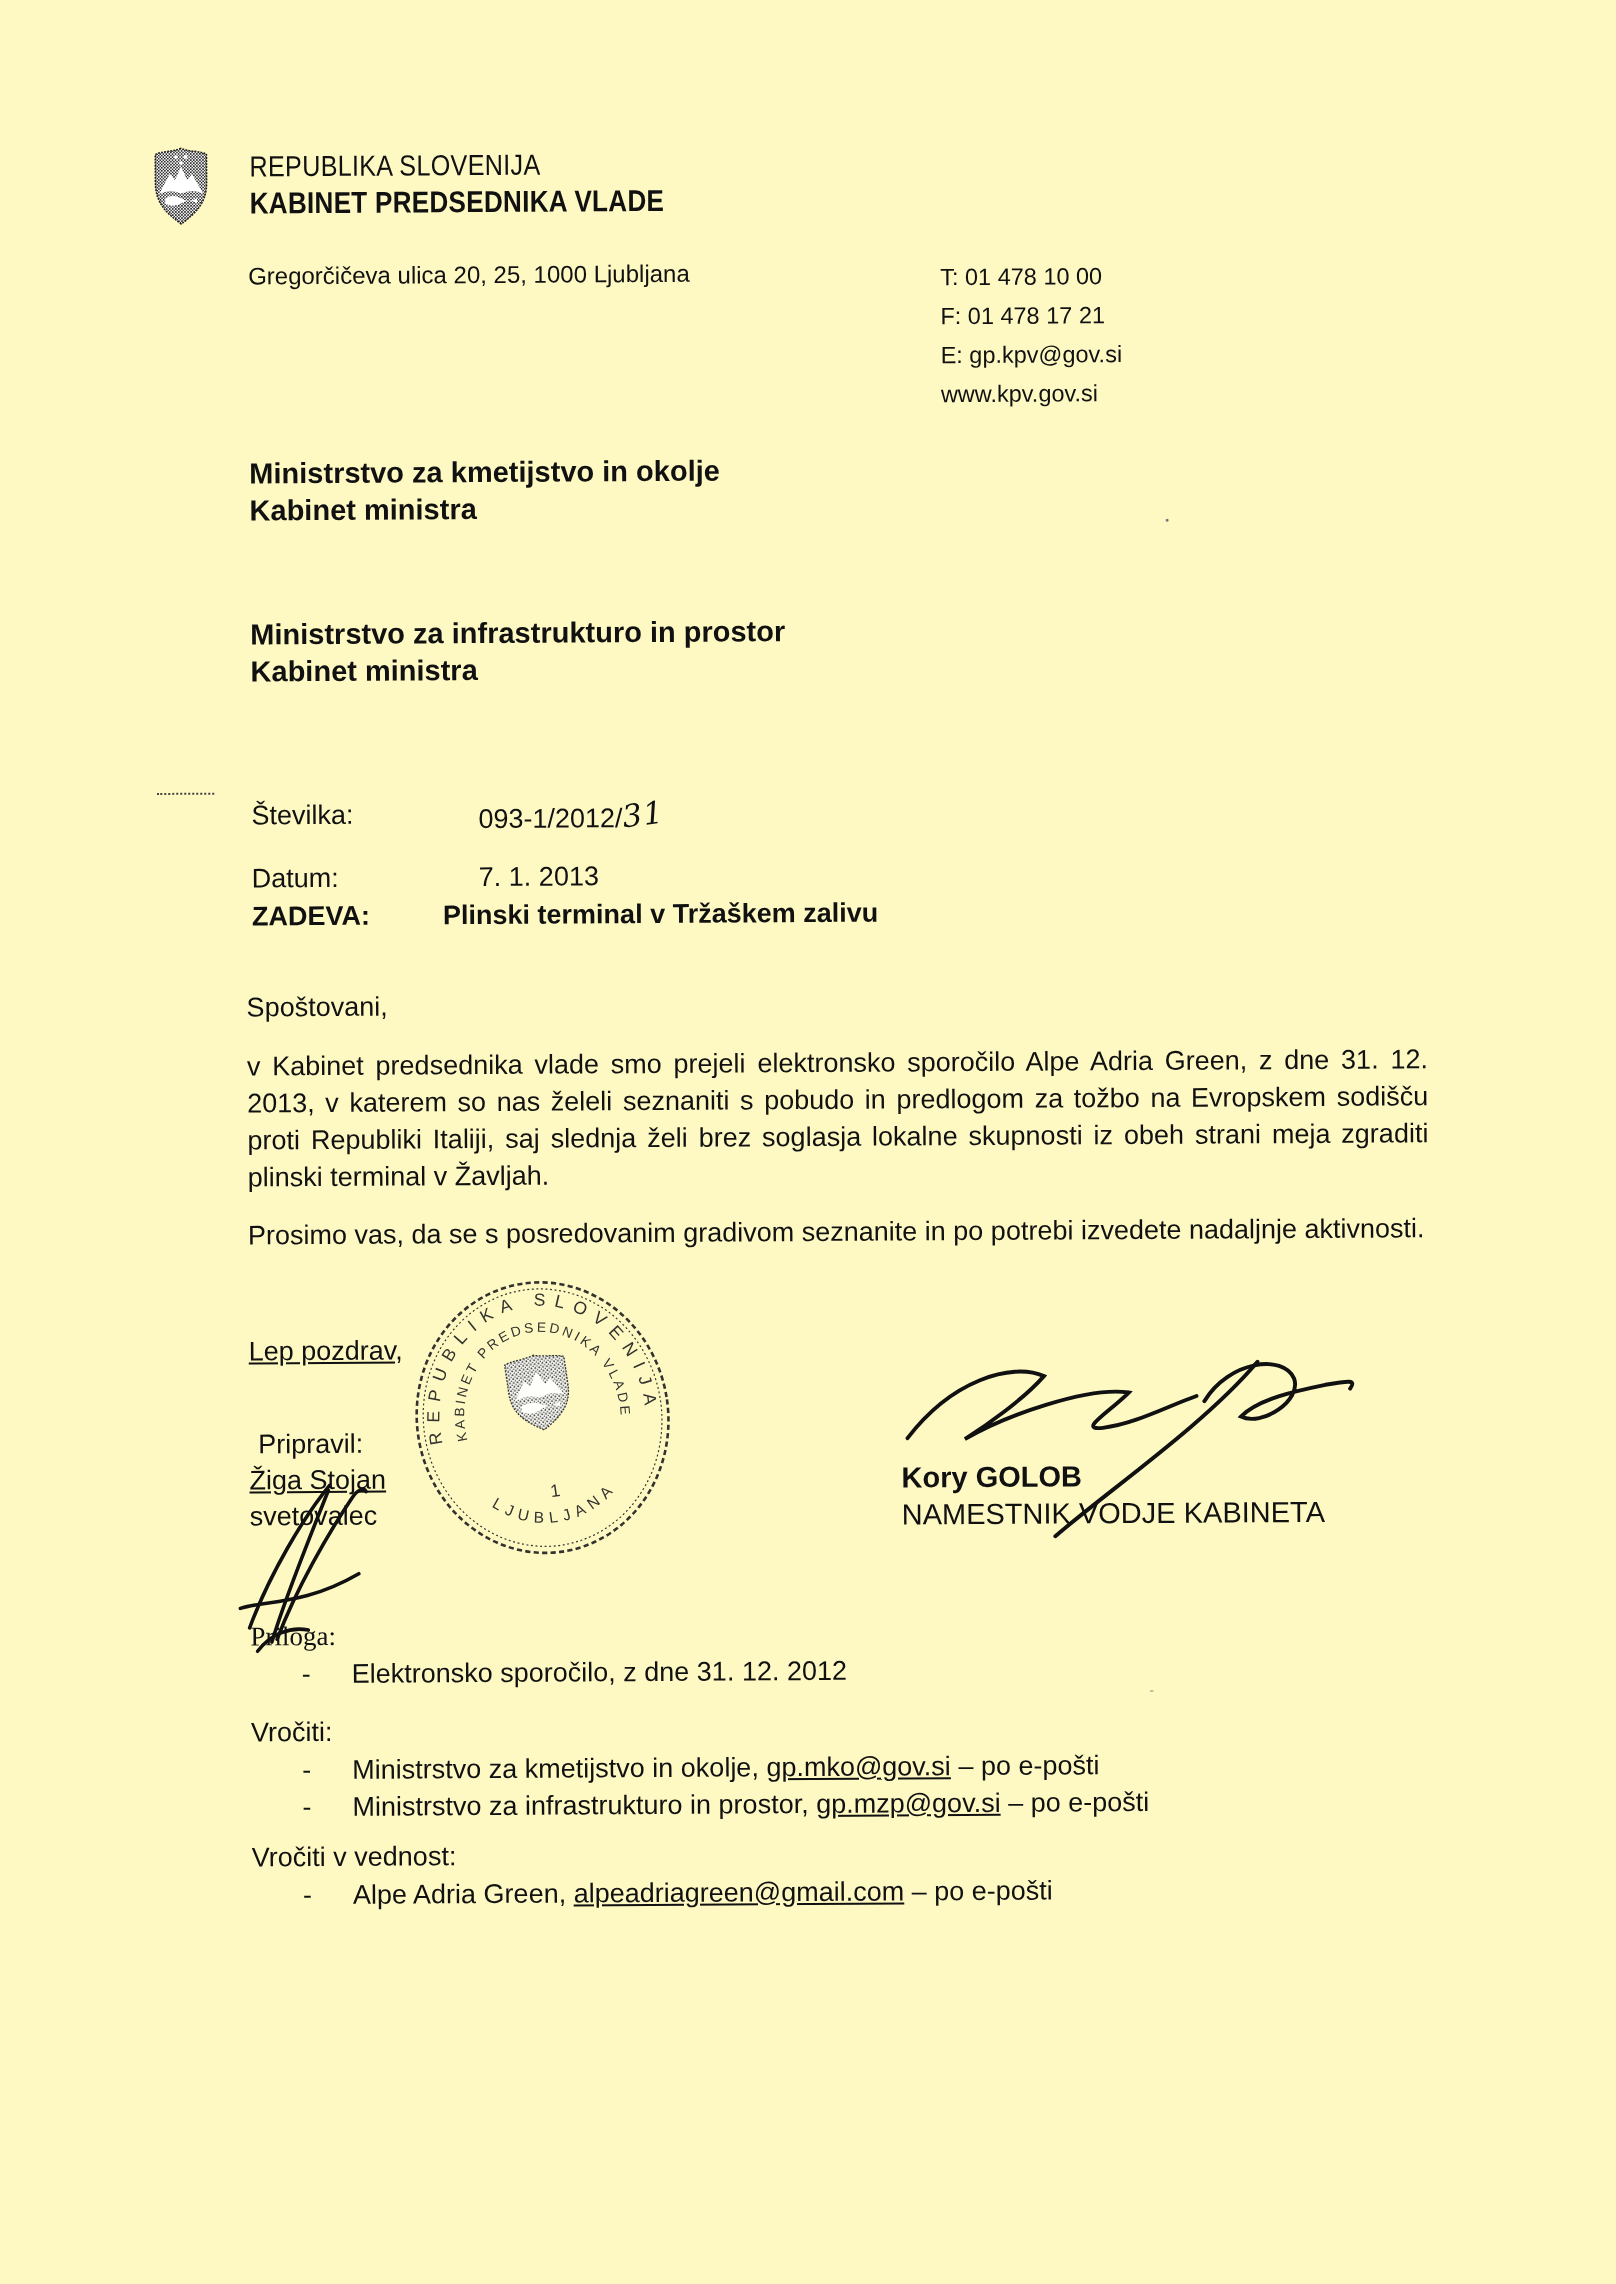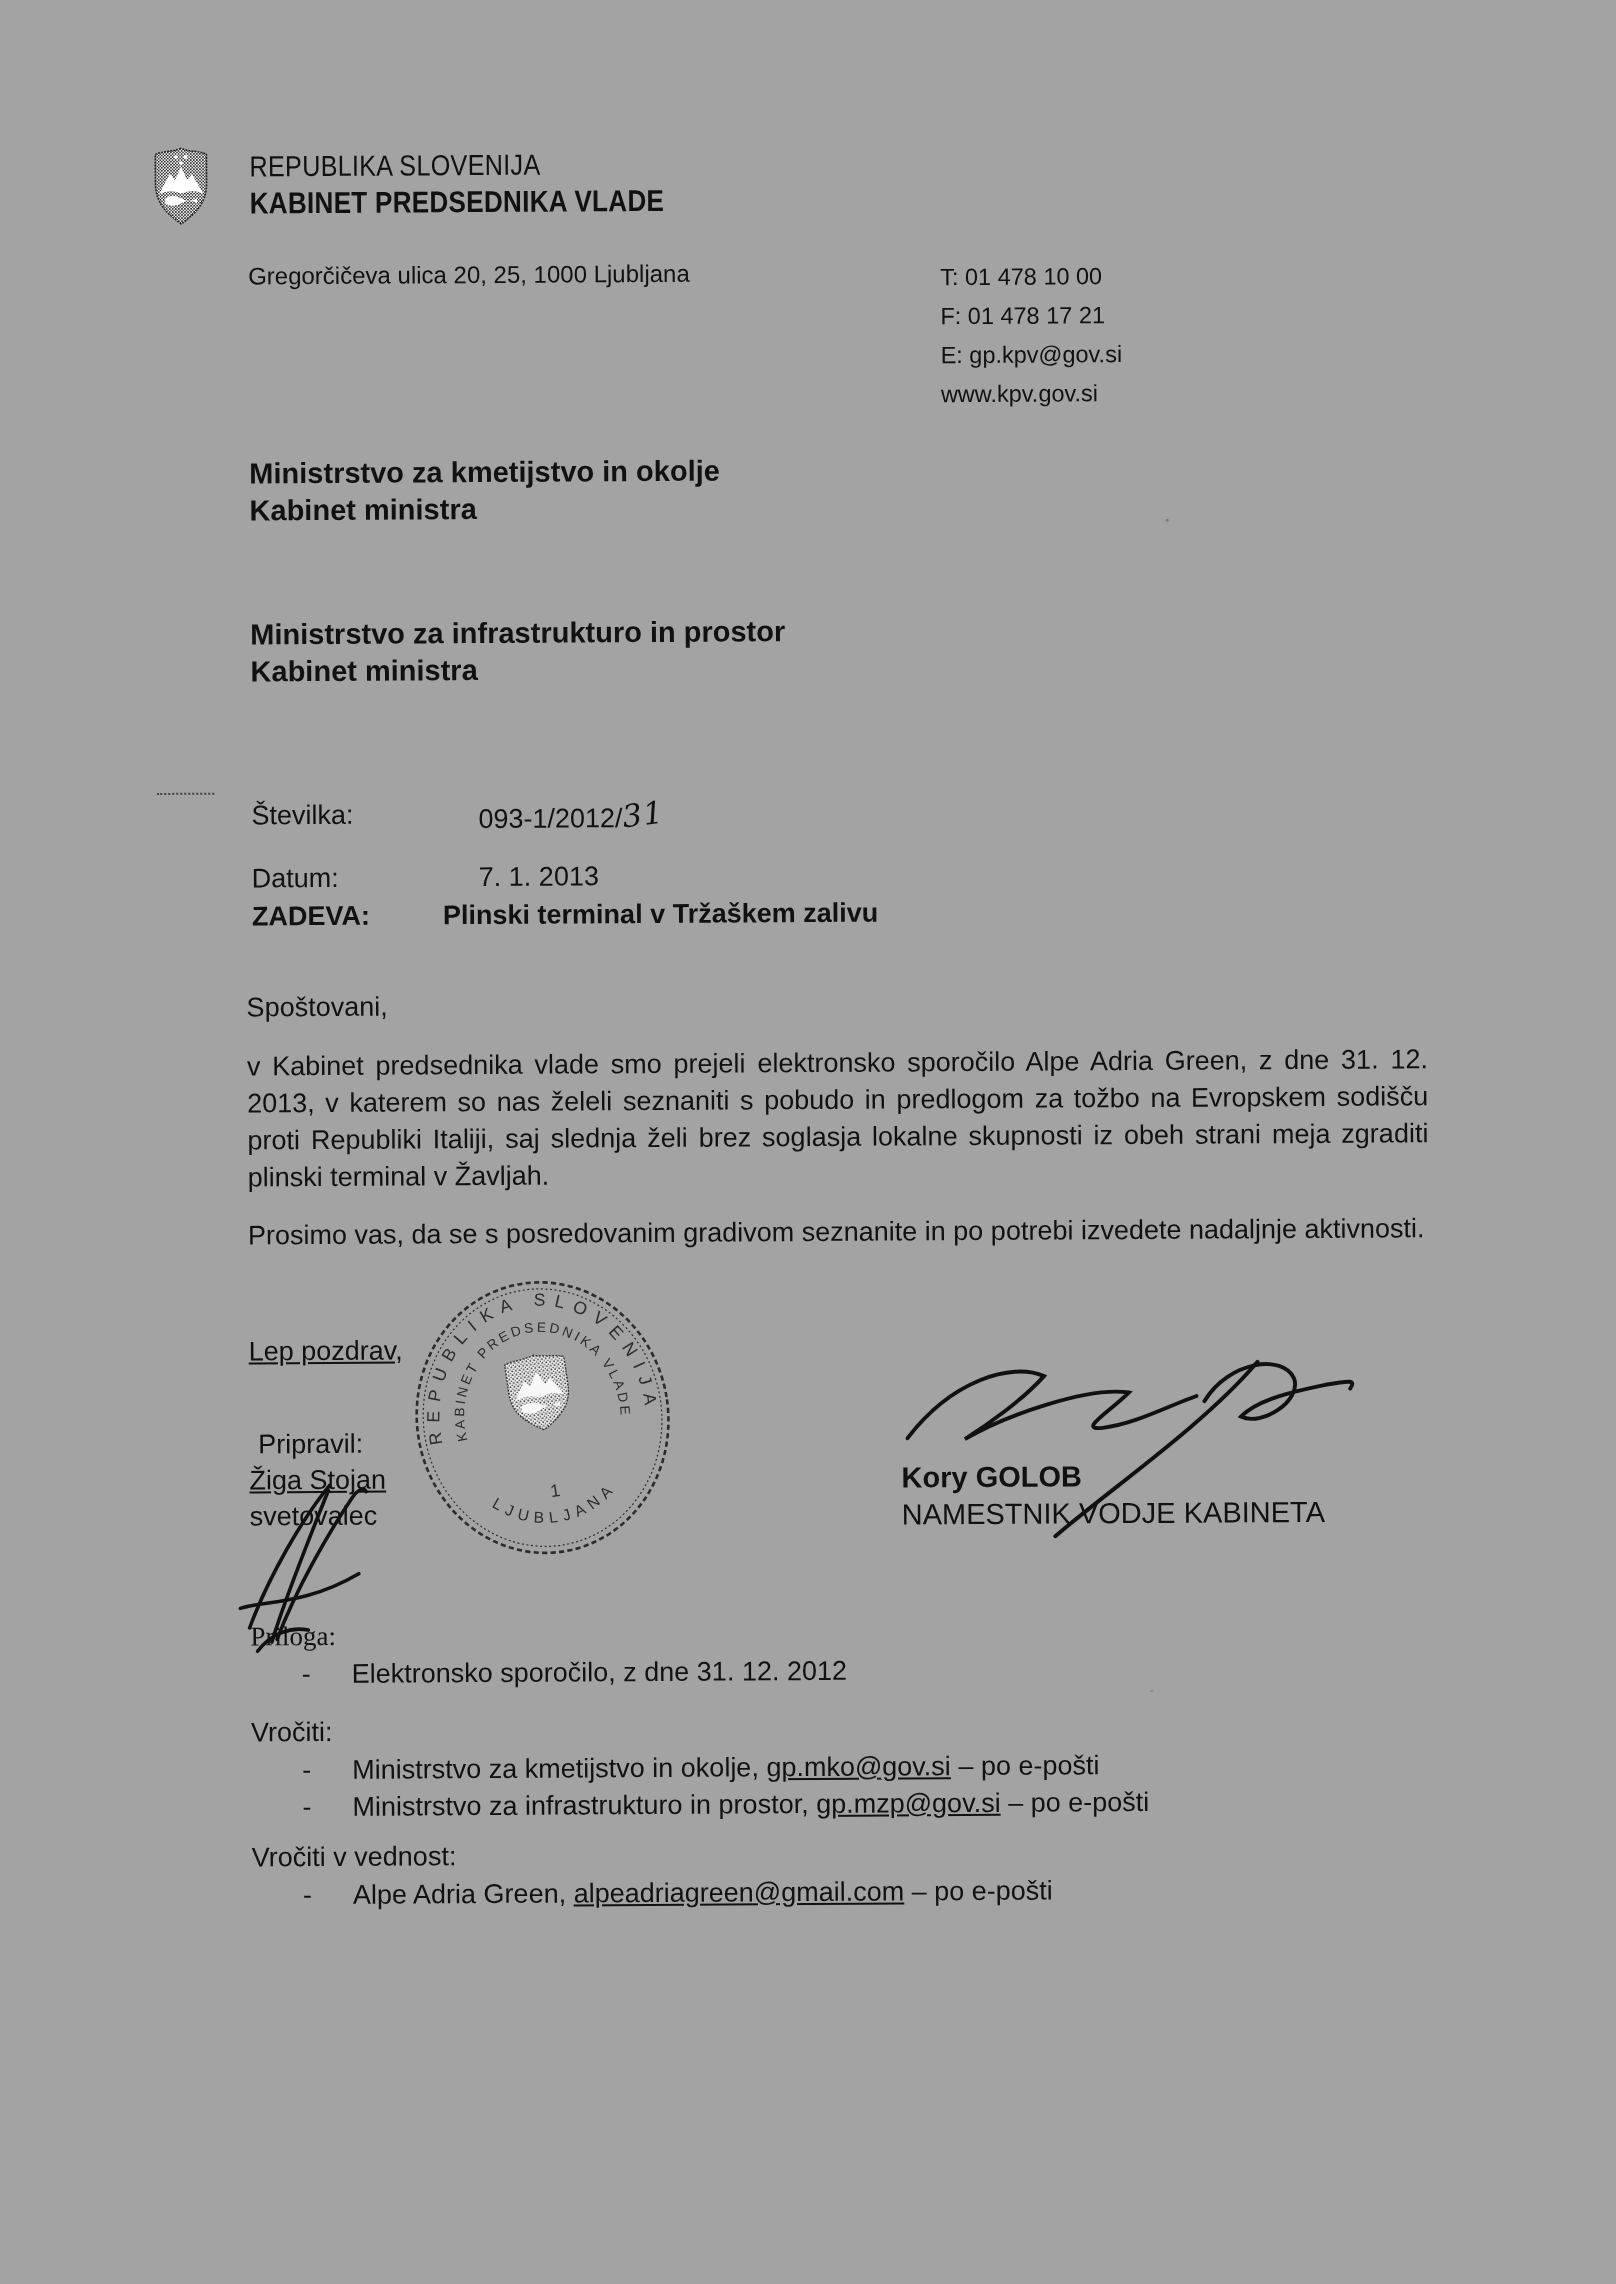--- a/index.html
+++ b/index.html
@@ -1,19 +1,19 @@
 <!DOCTYPE html>
 <html style="font-size:10.4px"><head>
 <meta charset="utf-8">
 <style>
   html,body{margin:0;padding:0;background:#e8e8e8;}
   .page{
     position:relative;
     width:1617px;height:2284px;
-    background:#a3a3a3;
+    background:#fef9c3;
     font-family:"Liberation Sans","DejaVu Sans",sans-serif;
     color:#111;
     overflow:hidden;
   }
   .content{position:absolute;inset:0;transform:rotate(-0.35deg);transform-origin:50% 40%;}
   .abs{position:absolute;}
   .narrow{display:inline-block;transform:scaleX(.87);transform-origin:left center;white-space:nowrap;}
   .org1{left:254px;top:147px;font-size:29px;letter-spacing:0.3px;}
   .org2{left:254px;top:183px;font-size:30px;font-weight:bold;letter-spacing:0.3px;}
   .addr{left:252px;top:259px;font-size:24px;}

